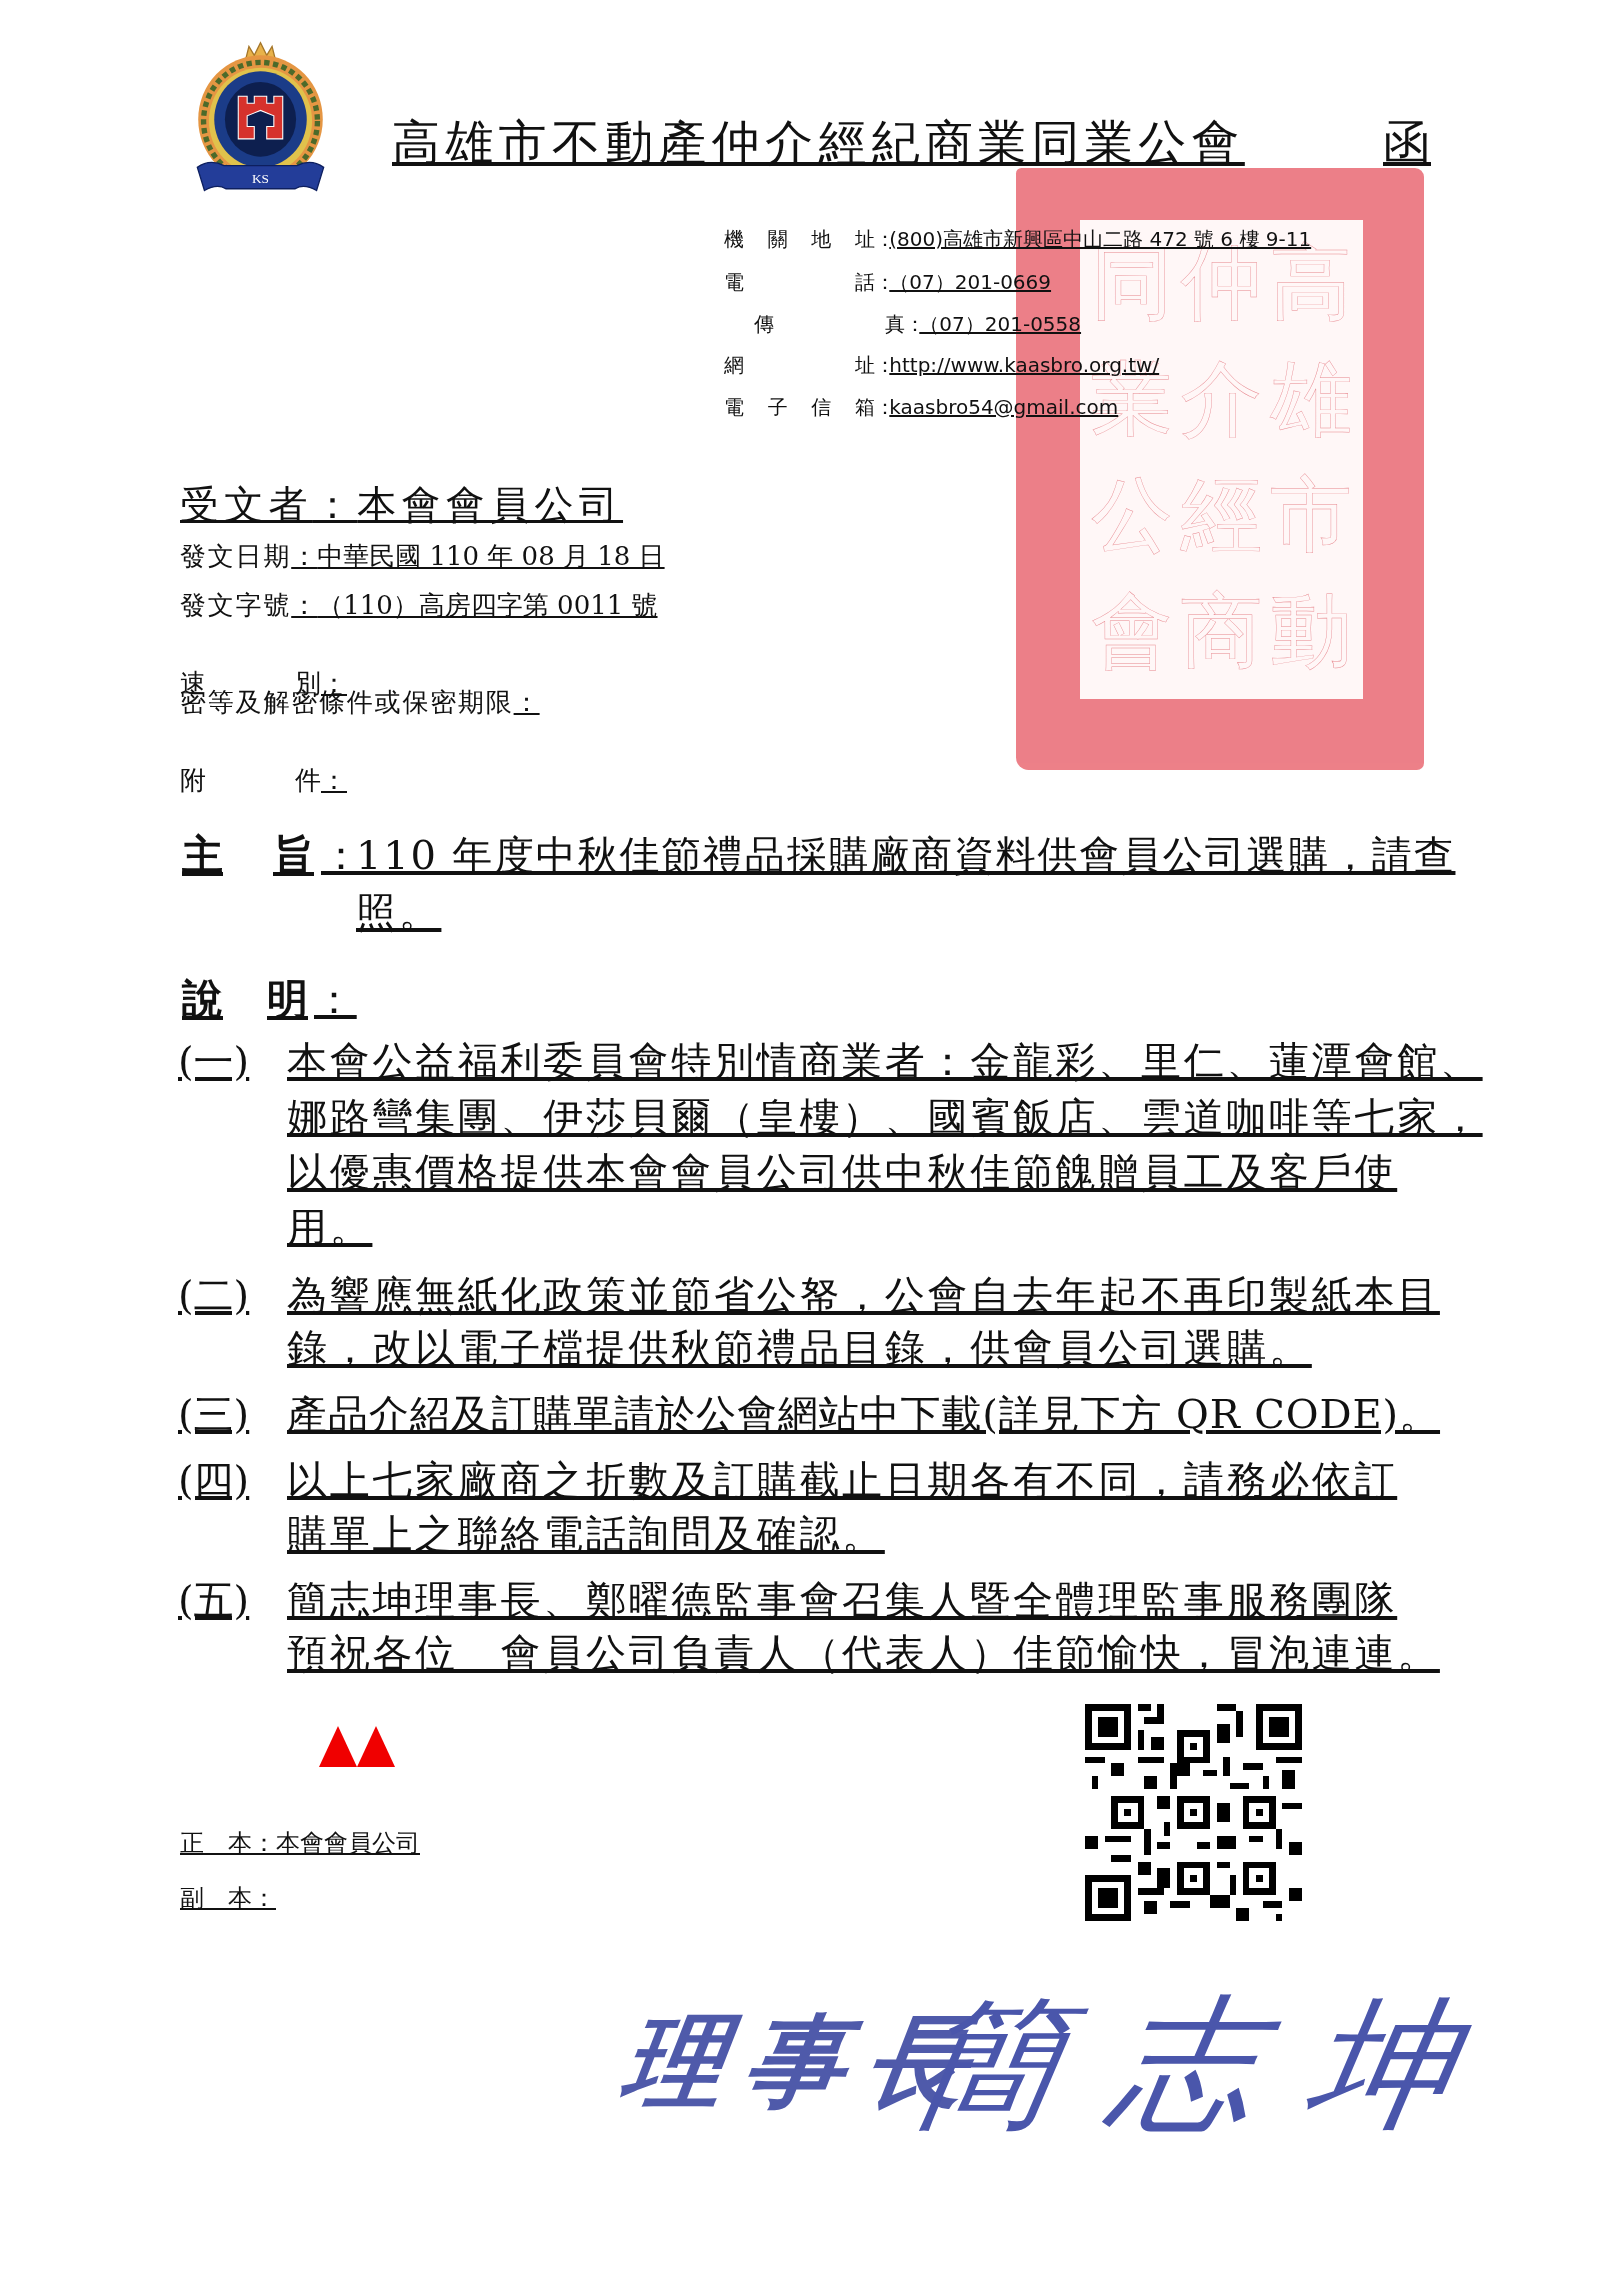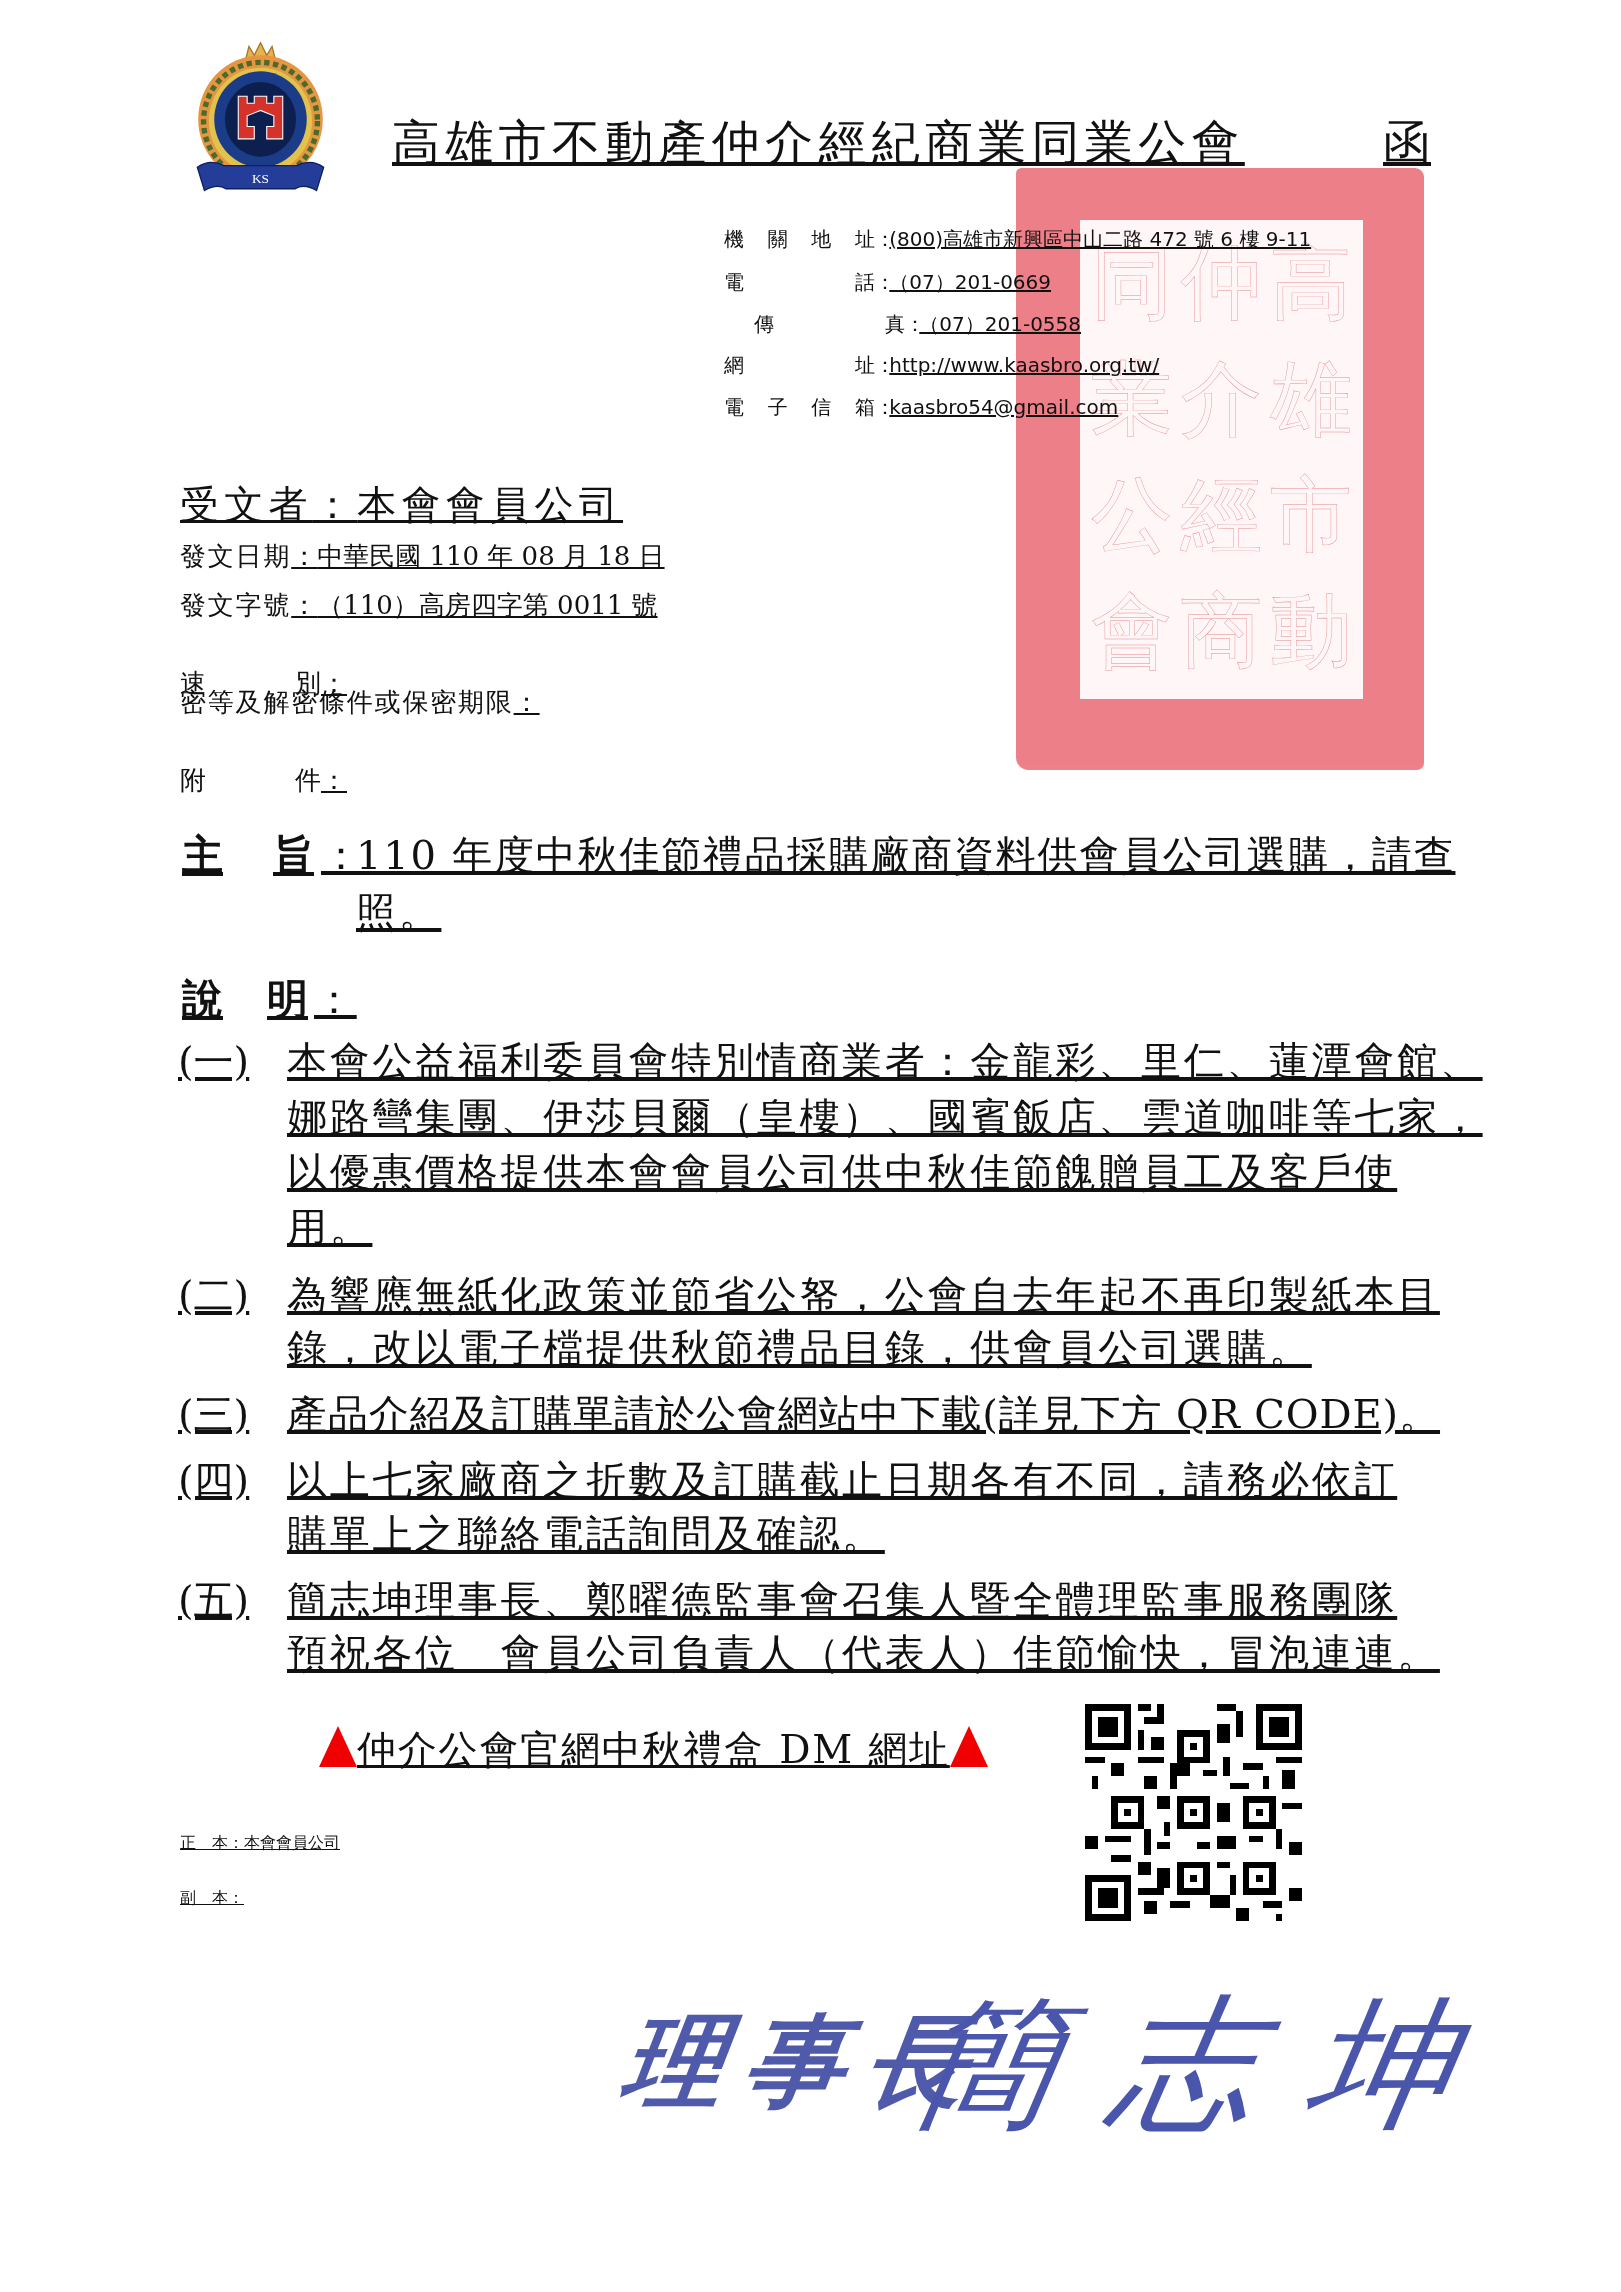--- a/index.html
+++ b/index.html
@@ -37,21 +37,21 @@
 
   
   .subj-label { font-size:41px; line-height:52px; font-weight:bold; }
   .body-text { font-size:40px; line-height:53px; letter-spacing:2.7px; }
   .item-num { font-size:40px; line-height:53px; }
 
   
   #qr { left:1085px; top:1704px; width:217px; height:217px; }
 
   
-  .cc { left:180px; font-size:16px; line-height:32px; }
+  .cc { left:180px; font-size:24px; line-height:32px; }
 
   
   .tri { display:inline-block; width:0; height:0; border-left:19.6px solid transparent;
          border-right:19.6px solid transparent; border-bottom:41px solid #f00000; vertical-align:-3.6px; }
 
   
   #signature { left:624px; top:1978px; width:766px; height:178px; }
   #signature-text { position:absolute; left:0; top:18px; font-size:100px; color:#4f5aaa;
                     font-family:"DejaVu Serif","Liberation Serif",serif; font-style:italic;
                     letter-spacing:21.4px; font-weight:bold; transform:skewX(-8deg); }
@@ -164,21 +164,21 @@
 
 <div class="abs item-num" style="left:178px; top:1454px;">(四)</div>
 <div class="abs body-text" style="left:287px; top:1454px;">以上七家廠商之折數及訂購截止日期各有不同，請務必依訂</div>
 <div class="abs body-text" style="left:287px; top:1508px;">購單上之聯絡電話詢問及確認。</div>
 
 <div class="abs item-num" style="left:178px; top:1574px;">(五)</div>
 <div class="abs body-text" style="left:287px; top:1574px;">簡志坤理事長、鄭曜德監事會召集人暨全體理監事服務團隊</div>
 <div class="abs body-text" style="left:287px; top:1627px;">預祝各位　會員公司負責人（代表人）佳節愉快，冒泡連連。</div>
 
 <div class="abs body-text" style="left:319px; top:1723px; font-size:39px; letter-spacing:1.8px;">
-  <span class="tri"></span><span>仲介公會官網中秋禮盒 DM 網址</span><span class="tri"></span>
+  <span class="tri"></span><span class="tri"></span>
 </div>
 
 <div class="abs" id="qr">
   <svg width="217" height="217" viewBox="0 0 33 33" shape-rendering="crispEdges">
     <rect width="33" height="33" fill="#fff"></rect>
     <g fill="#000">
 
       <rect x="0" y="0" width="7" height="7"></rect>
         <rect x="1" y="1" width="5" height="5" fill="#fff"></rect>
         <rect x="2" y="2" width="3" height="3"></rect>

